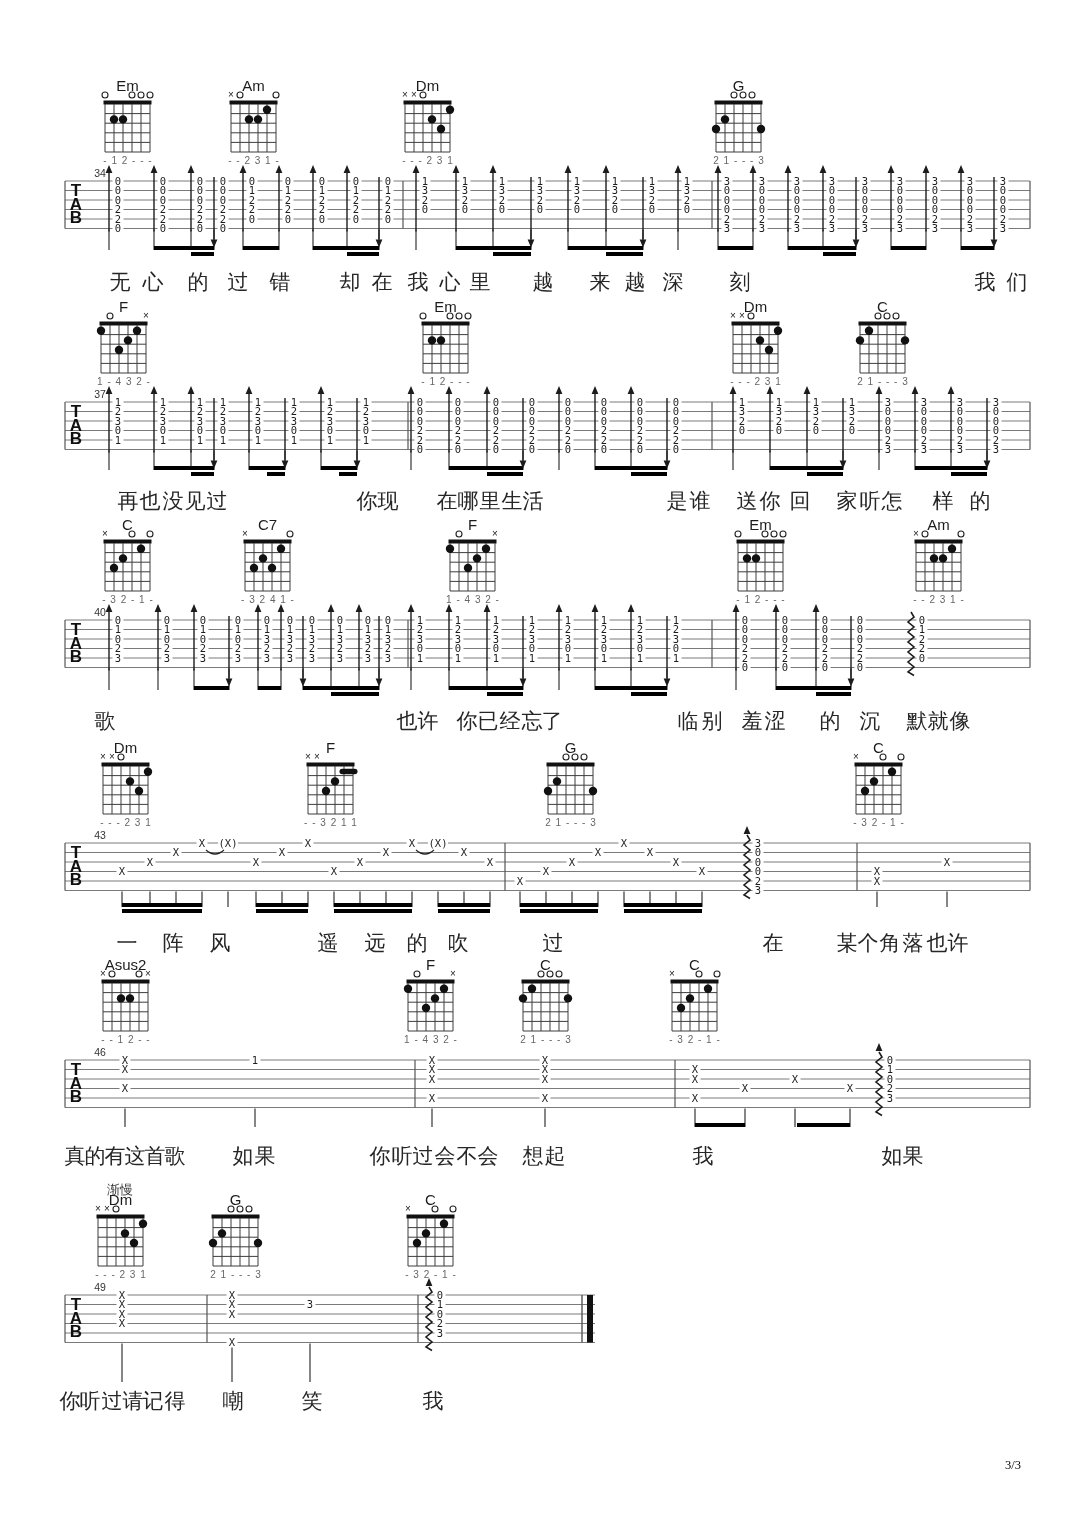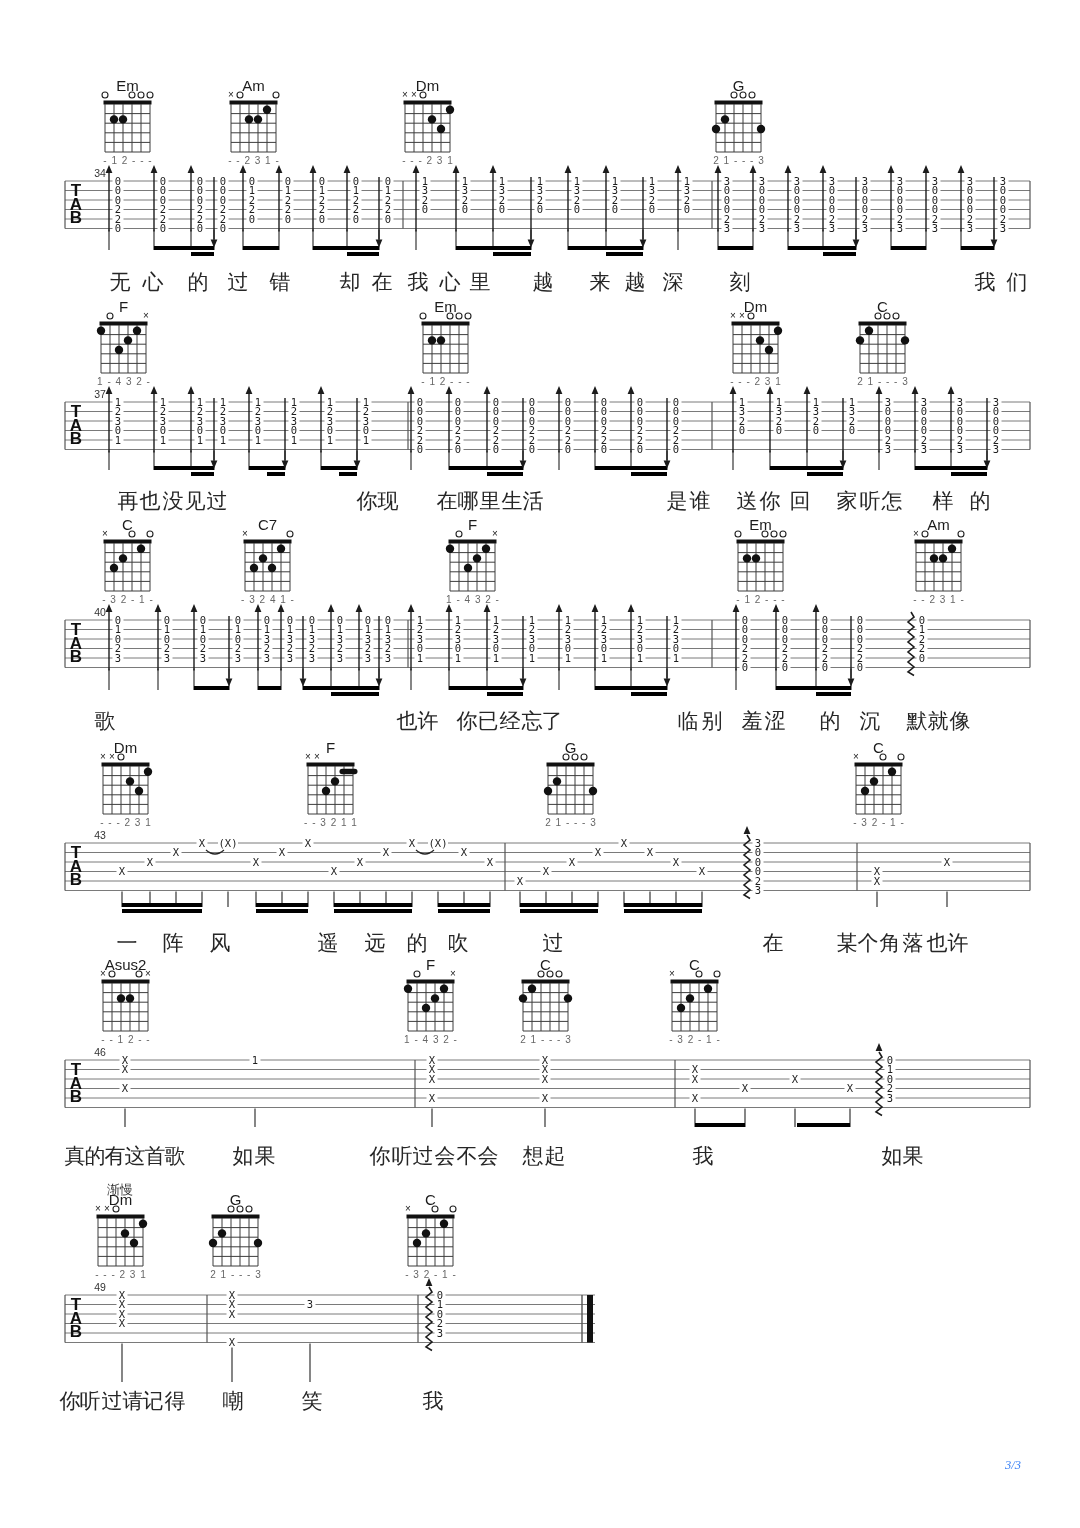--- a/index.html
+++ b/index.html
@@ -1,20 +1,20 @@
 <!DOCTYPE html>
 <html><head>
 <meta charset="utf-8">
 <style>
   html,body{margin:0;padding:0;background:#e8e8e8;}
   .page{position:relative;width:1080px;height:1528px;background:#ffffff;margin:0 auto;overflow:hidden;
         font-family:"Liberation Sans", sans-serif;}
   svg{position:absolute;left:0;top:0;}
-  .pageno{position:absolute;left:1005px;top:1458px;font-size:12.5px;color:#3b82f6;
-          font-family:"Liberation Serif", serif;font-style:italic;}
+  .pageno{position:absolute;left:1005px;top:1458px;font-size:12.5px;color:#000000;
+          font-family:"Liberation Serif", serif;}
   text{user-select:none;}
 </style>
 </head>
 <body>
 
 <div class="page">
   <svg id="sheet" width="1080" height="1528" viewBox="0 0 1080 1528">
       <g>
         <g>
           <line x1="65" y1="181" x2="1030" y2="181" stroke="#7a7a7a" stroke-width="1"></line>

